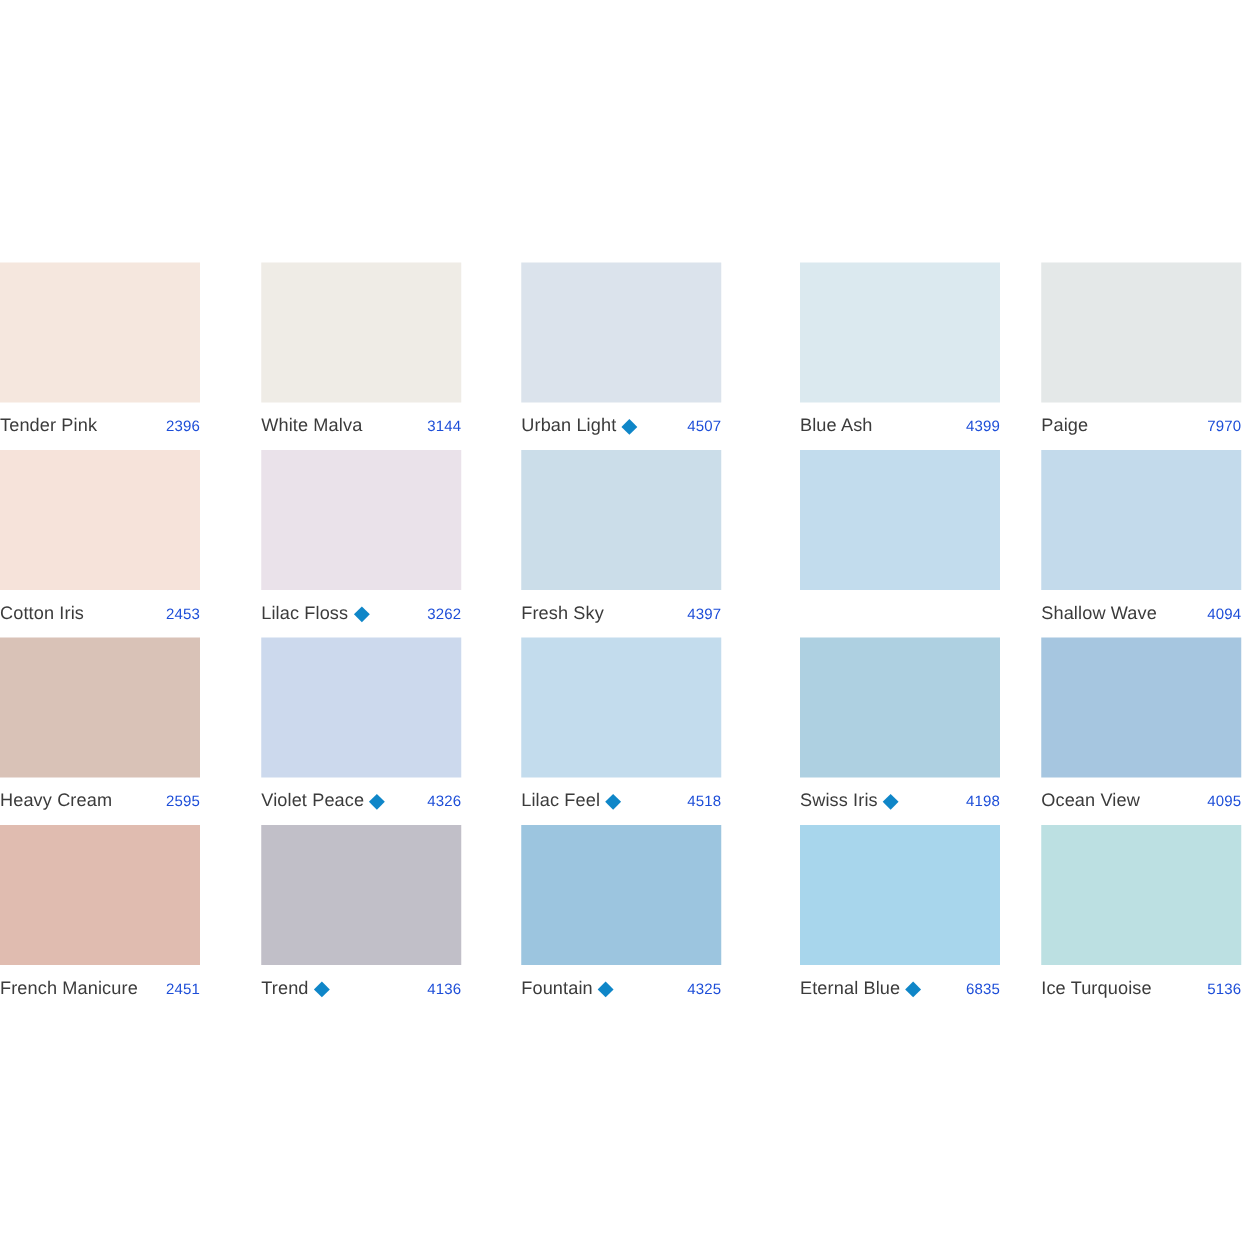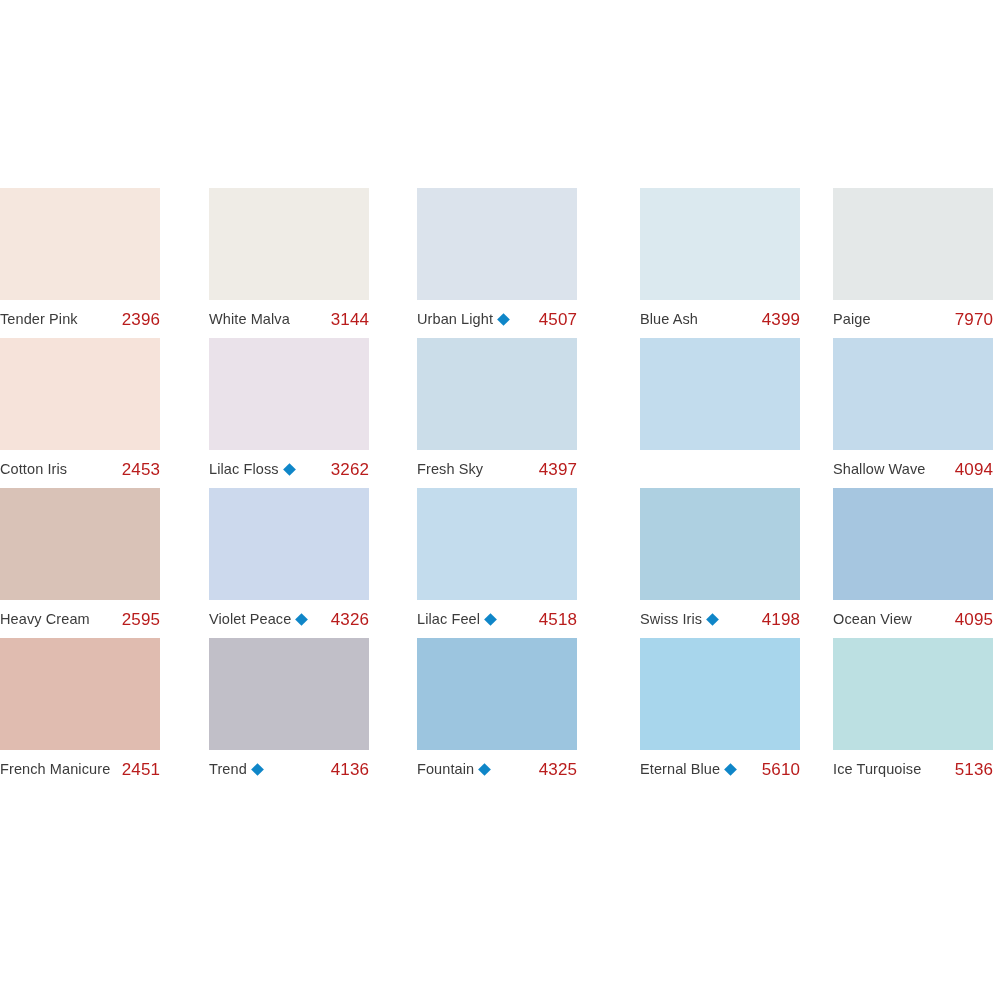--- a/index.html
+++ b/index.html
@@ -13,21 +13,21 @@
     height: 998px;
     position: relative;
     overflow: hidden;
     font-family: "Liberation Sans", sans-serif;
     -webkit-font-smoothing: antialiased;
   }
 
   #palette-grid {
     position: absolute;
     left: 0;
-    top: 188px;
+    top: 210px;
     width: 998px;
   }
 
   .swatch-row {
     position: relative;
     height: 150px;
     width: 998px;
   }
 
   .swatch-cell {
@@ -71,22 +71,22 @@
     width: 9px;
     height: 9px;
     background: #0f86c8;
     transform: rotate(45deg);
     margin-left: 6px;
     flex: 0 0 auto;
   }
 
   .swatch-code {
     margin-left: auto;
-    font-size: 17px;
-    color: #b91c1c;
+    font-size: 12px;
+    color: #1d4ed8;
     letter-spacing: 0.1px;
     line-height: 1;
     padding-left: 8px;
     text-align: right;
   }
 </style>
 </head>
 <body style="background-color: rgb(255, 255, 255);">
 
 <div id="palette-grid">
@@ -224,21 +224,21 @@
           <span class="swatch-name">Fountain</span>
           <span class="swatch-diamond" style="background-color: rgb(15, 134, 200);"></span>
           <span class="swatch-code">4325</span>
         </div>
       </div>
       <div class="swatch-cell col-3">
         <div class="swatch-chip" style="background-color: rgb(168, 214, 236);"></div>
         <div class="swatch-label">
           <span class="swatch-name">Eternal Blue</span>
           <span class="swatch-diamond" style="background-color: rgb(15, 134, 200);"></span>
-          <span class="swatch-code">5610</span>
+          <span class="swatch-code">6835</span>
         </div>
       </div>
       <div class="swatch-cell col-4">
         <div class="swatch-chip" style="background-color: rgb(188, 224, 226);"></div>
         <div class="swatch-label">
           <span class="swatch-name">Ice Turquoise</span>
           <span class="swatch-code">5136</span>
         </div>
       </div>
     </div>

